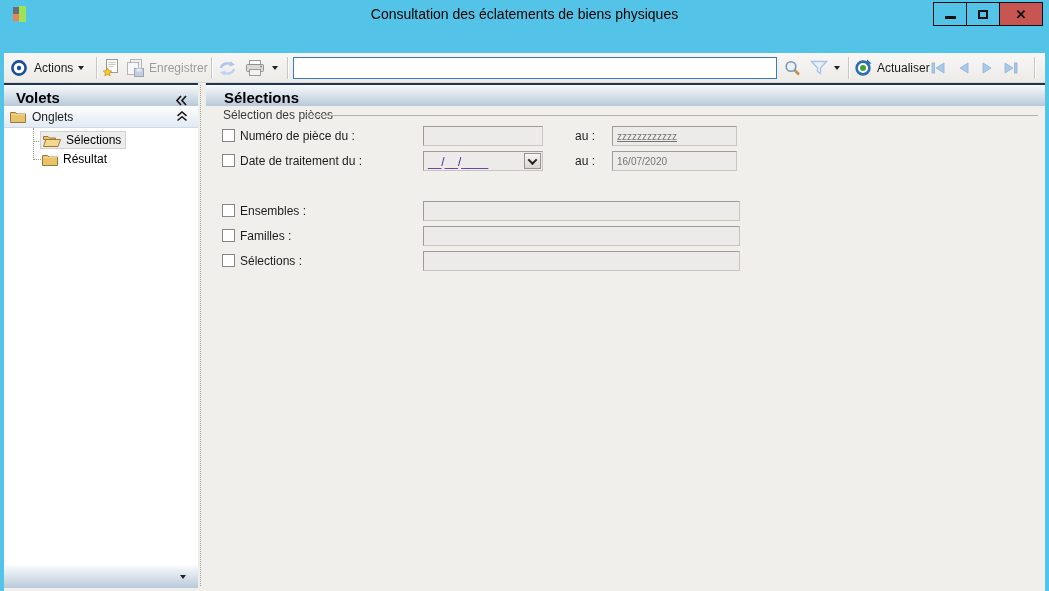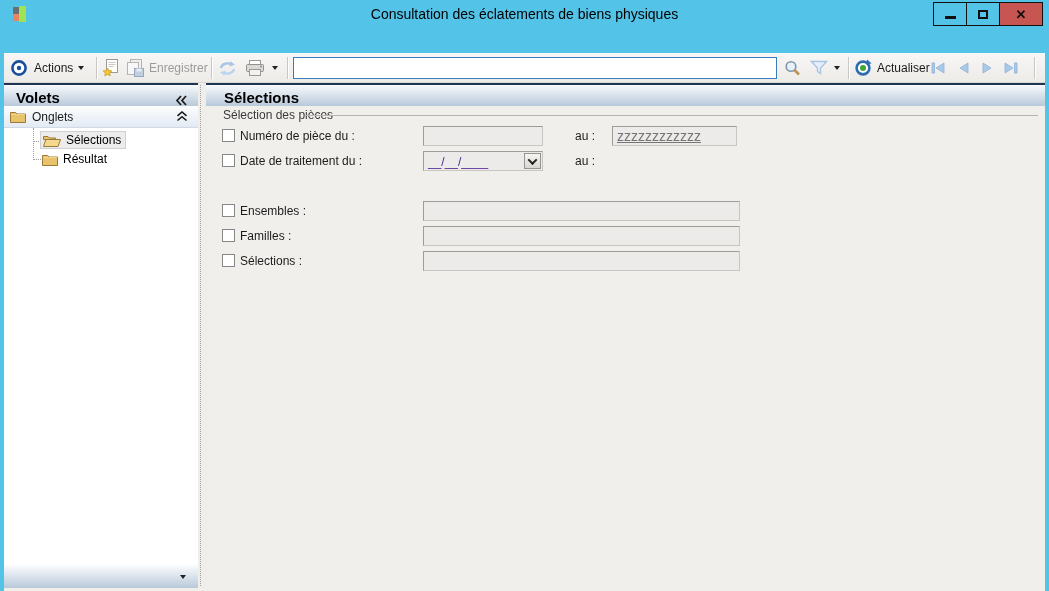--- a/index.html
+++ b/index.html
@@ -71,21 +71,21 @@
   .main-content { position:absolute; left:0; top:23px; right:0; bottom:0; }
   .group-title { position:absolute; left:17px; top:2px; font-size:12px; color:#3a3a3a; }
   .group-line { position:absolute; left:100px; right:7px; top:9px; border-top:1px solid #b6b2ad; }
 
   .row { position:absolute; left:0; height:20px; width:100%; }
   .cb { position:absolute; left:16px; top:3px; width:13px; height:13px; background:#fff;
     border:1px solid #878787; }
   .row-label { position:absolute; left:34px; top:3px; font-size:12px; color:#1c1c1c; white-space:nowrap; }
   .row-label.noCb { left:16px; }
   .au-label { position:absolute; left:369px; top:3px; font-size:12px; color:#1c1c1c; }
-  .inp { position:absolute; height:20px; font-size:14px; padding:0 4px;
+  .inp { position:absolute; height:20px; font-size:10px; padding:0 4px;
     font-family:"Liberation Sans",sans-serif; }
   .inp.dis { background:#ecebe9; border:1px solid; border-color:#9f9c98 #c9c6c2 #c9c6c2 #9f9c98;
     color:#757575; }
   .inp.small { left:217px; width:120px; }
   .inp.au { left:406px; width:125px; }
   .inp.wide { left:217px; width:317px; }
   .ul-text { text-decoration:underline; }
 
   .combo { position:absolute; left:217px; width:120px; height:20px; background:#ecebe9;
     border:1px solid; border-color:#9f9c98 #c9c6c2 #c9c6c2 #9f9c98; }
@@ -304,20 +304,21 @@
         <div class="row" style="top:45px;">
           <div class="cb"></div>
           <span class="row-label">Date de traitement du :</span>
           <div class="combo">
             <span class="combo-text">__/__/____</span>
             <div class="combo-btn">
               <div class="chev-dn"></div>
             </div>
           </div>
           <span class="au-label">au :</span>
+          <input class="inp dis au" readonly="" value="16/07/2020" style="">
         </div>
 
 
         <div class="row" style="top:120px;">
           <div class="cb"></div>
           <span class="row-label">Familles :</span>
           <input class="inp dis wide" readonly="" value="" style="">
         </div>
 
         <div class="row" style="top:95px;">

